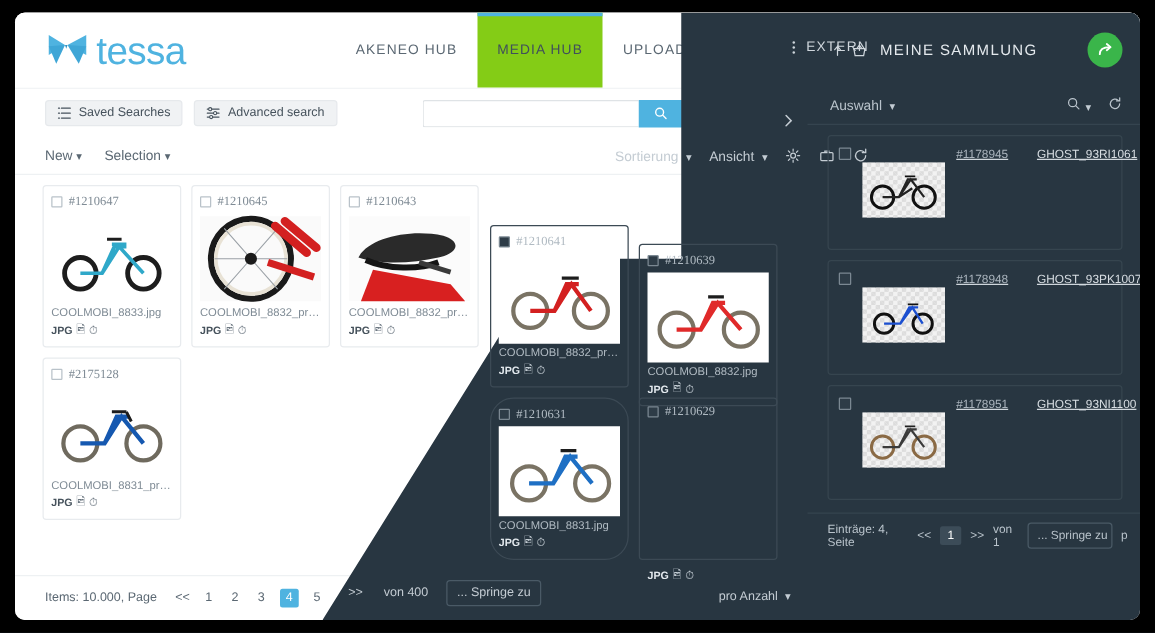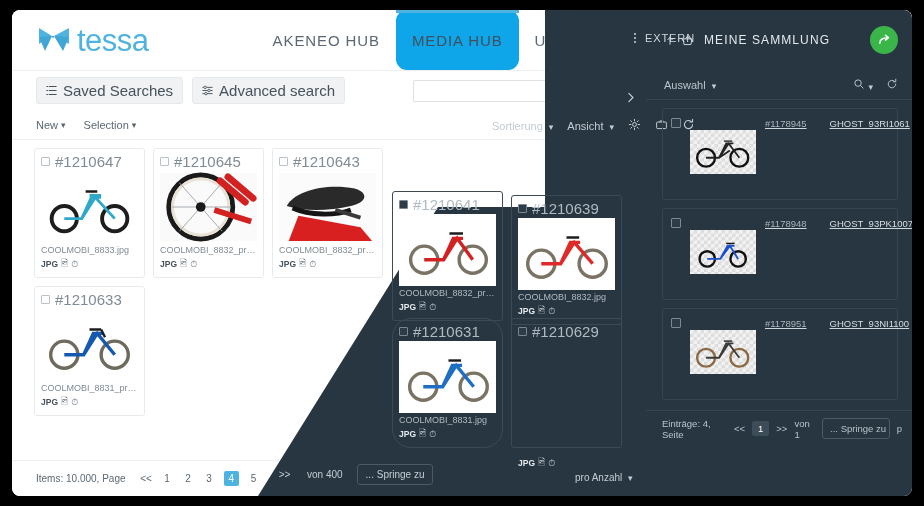--- a/index.html
+++ b/index.html
@@ -3,49 +3,49 @@
 <meta charset="utf-8">
 <style>
   * { box-sizing: border-box; margin:0; padding:0; }
   html,body { width:924px; height:506px; background:#000; overflow:hidden;
     font-family:"Liberation Sans", sans-serif; }
   #root { position:relative; width:924px; height:506px; background:#000; }
   .app { position:absolute; left:12px; top:10px; width:900px; height:486px;
     background:#ffffff; border-radius:8px; overflow:hidden; }
 
   
-  .topbar { position:relative; height:60px; background:#fff; display:flex; align-items:center; }
+  .topbar { position:relative; height:60px; background:#fff; display:flex; align-items:center;gap:12px; }
   .logo { display:flex; align-items:center; margin-left:26px; }
   .logo-mark { width:34px; height:30px; margin-right:5px; }
   .logo-text { font-size:31px; color:#4fb3e0; letter-spacing:-0.5px; font-weight:400; line-height:1; }
   .nav { display:flex; align-items:stretch; height:60px; margin-left:108px; }
-  .nav-item { display:flex; align-items:center; padding:0 16px; font-size:15px;
+  .nav-item { display:flex; align-items:center; padding:0 16px; font-size:11px;
     letter-spacing:0.9px; color:#5b6873; height:60px; position:relative; }
-  .nav-item.active { background:#0ea5e9; color:#40505c;border-radius:11px; }
+  .nav-item.active { background:#84cc16; color:#40505c; }
   .nav-item.active:before { content:""; position:absolute; left:0; right:0; top:0; height:3px; background:#4fb3e0; }
   .nav-extern { display:flex; align-items:center; font-size:11px; letter-spacing:0.9px;
     color:#cdd5db; margin-left:46px; }
   .dots { display:inline-flex; flex-direction:column; gap:2px; margin-right:9px; }
   .dots i { width:2px; height:2px; background:#cdd5db; border-radius:50%; display:block; }
   .topright { position:absolute; right:22px; top:0; height:60px; display:flex; align-items:center; gap:5px; }
   .tr-ic { color:#c3ccd3; font-size:14px; display:flex; align-items:center; }
   .chev { font-size:9px; color:#c3ccd3; margin-left:3px; }
   .bellwrap { position:relative; }
   .badge { position:absolute; top:-7px; left:7px; background:#e7e9ec; color:#3a4750;
     border-radius:50%; font-size:8px; min-width:13px; height:13px; line-height:13px;
     text-align:center; font-weight:700; padding:0 2px; }
   .flag { width:19px; height:19px; border-radius:50%; overflow:hidden; border:1px solid #fff;
     display:flex; flex-direction:column; }
   .flag span { flex:1; display:block; }
 
   
   .searchrow { height:40px; background:#fff; border-top:1px solid #eef1f3;
     display:flex; align-items:center; padding:0 24px; }
   .pill { display:flex; align-items:center; gap:6px; background:#f0f2f4; color:#46525c;
-    border:1px solid #e6e9ec; border-radius:3px; font-size:15px; padding:4px 9px; margin-right:9px; }
+    border:1px solid #e6e9ec; border-radius:3px; font-size:10px; padding:4px 9px; margin-right:9px; }
   .searchbox { margin-left:59px; display:flex; height:22px; }
   .searchbox input { width:173px; height:22px; border:1px solid #dfe3e6; border-right:none;
     border-radius:2px 0 0 2px; font-size:10px; padding:0 6px; color:#46525c; outline:none; }
   .searchbtn { width:36px; height:22px; background:#4fb3e0; border-radius:0 2px 2px 0;
     display:flex; align-items:center; justify-content:center; color:#fff; font-size:12px; }
 
   
   .actionrow { height:30px; display:flex; align-items:center; padding:0 24px;
     font-size:11px; color:#5b6873; border-bottom:1px solid #eef1f3; }
   .act { margin-right:18px; display:flex; align-items:center; }
@@ -53,21 +53,21 @@
   
   .stats { padding:9px 24px 6px; font-size:9.5px; color:#8d99a3; line-height:1.45;
     border-bottom:1px solid #eef1f3; }
 
   
   .grid { padding:8px 14px 0 22px; display:flex; flex-wrap:wrap; gap:8px; }
   .card { width:111px; height:130px; border:1px solid #e8ebee; border-radius:3px;
     background:#fff; padding:5px 6px; display:flex; flex-direction:column; }
   .card-top { display:flex; align-items:center; gap:5px; height:14px; }
   .cb { width:9px; height:9px; border:1px solid #b9c2c9; border-radius:1px; background:#fff; }
-  .cid { font-size:15px; color:#7f8b95; }
+  .cid { font-size:10px; color:#7f8b95;font-family:Liberation Serif, serif; }
   .thumb { flex:1; margin:3px 0 2px; display:flex; align-items:center; justify-content:center; overflow:hidden; }
   .thumb svg { width:100%; height:100%; }
   .fname { font-size:9px; color:#7f8b95; white-space:nowrap; overflow:hidden; text-overflow:ellipsis; }
   .meta { display:flex; align-items:center; gap:3px; font-size:8.5px; font-weight:700; color:#46525c; margin-top:1px; }
   .meta .mi { font-weight:400; font-size:9px; color:#6b7680; }
 
   
   .bottombar { position:absolute; left:0; bottom:0; width:636px; height:36px;
     background:#fff; border-top:1px solid #eef1f3; display:flex; align-items:center;
     padding:0 16px 0 24px; font-size:10px; color:#5b6873; }
@@ -352,21 +352,21 @@
       <div class="meta">
         <span>JPG</span>
         <span class="mi">🖻</span>
         <span class="mi">⏱</span>
       </div>
     </div>
 
     <div class="card">
       <div class="card-top">
         <span class="cb"></span>
-        <span class="cid">#1210633</span>
+        <span class="cid">#2175128</span>
       </div>
       <div class="thumb">
         <svg viewBox="0 0 100 60">
           <circle cx="24" cy="40" r="14" fill="none" stroke="#6f6a5e" stroke-width="3.5"></circle>
           <circle cx="76" cy="40" r="14" fill="none" stroke="#6f6a5e" stroke-width="3.5"></circle>
           <path d="M24 40 L44 40 L58 18 L76 40 M44 40 L54 18 L64 18" stroke="#1558b0" stroke-width="3.5" fill="none"></path>
           <path d="M50 14h12M62 14 L66 22" stroke="#1d1d1d" stroke-width="2.5" fill="none"></path>
         </svg>
       </div>
       <div class="fname">COOLMOBI_8831_prod_...</div>
@@ -429,21 +429,21 @@
       </svg>
     </span>
     <span>
       <svg width="13" height="13" viewBox="0 0 16 16">
         <path d="M13 8a5 5 0 1 1-1.6-3.6" fill="none" stroke="#c4ccd3" stroke-width="1.3" stroke-linecap="round"></path>
         <path d="M13 1.6V5h-3.4" fill="none" stroke="#c4ccd3" stroke-width="1.3" stroke-linecap="round"></path>
       </svg>
     </span>
   </div>
 
-  <div class="dcard" style="left:380px; top:181px;">
+  <div class="dcard" style="left:380px; top:170px;">
     <div class="card-top">
       <span class="cb"></span>
       <span class="cid">#1210641</span>
     </div>
     <div class="thumb">
       <svg viewBox="0 0 100 60">
         <circle cx="26" cy="40" r="14" fill="none" stroke="#7a7364" stroke-width="3.5"></circle>
         <circle cx="76" cy="40" r="14" fill="none" stroke="#7a7364" stroke-width="3.5"></circle>
         <path d="M26 40 L46 40 L60 18 L76 40 M46 40 L56 18 L66 18" stroke="#d32020" stroke-width="3.5" fill="none"></path>
         <path d="M52 13h14" stroke="#1d1d1d" stroke-width="2.5"></path>

